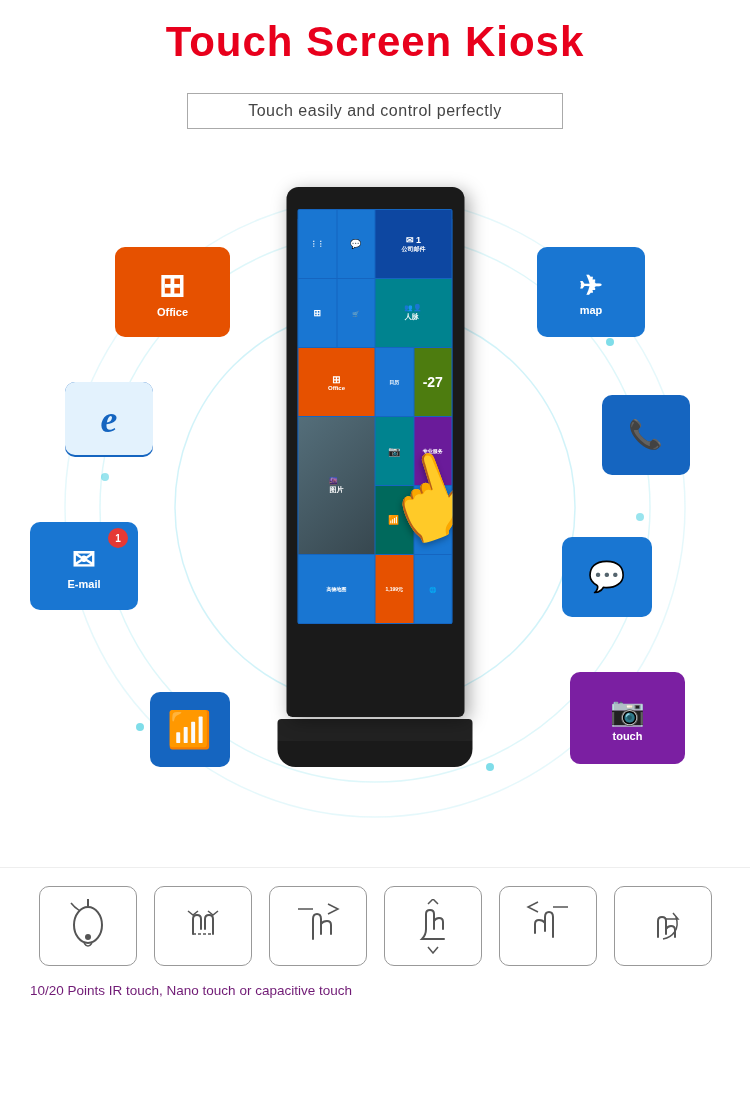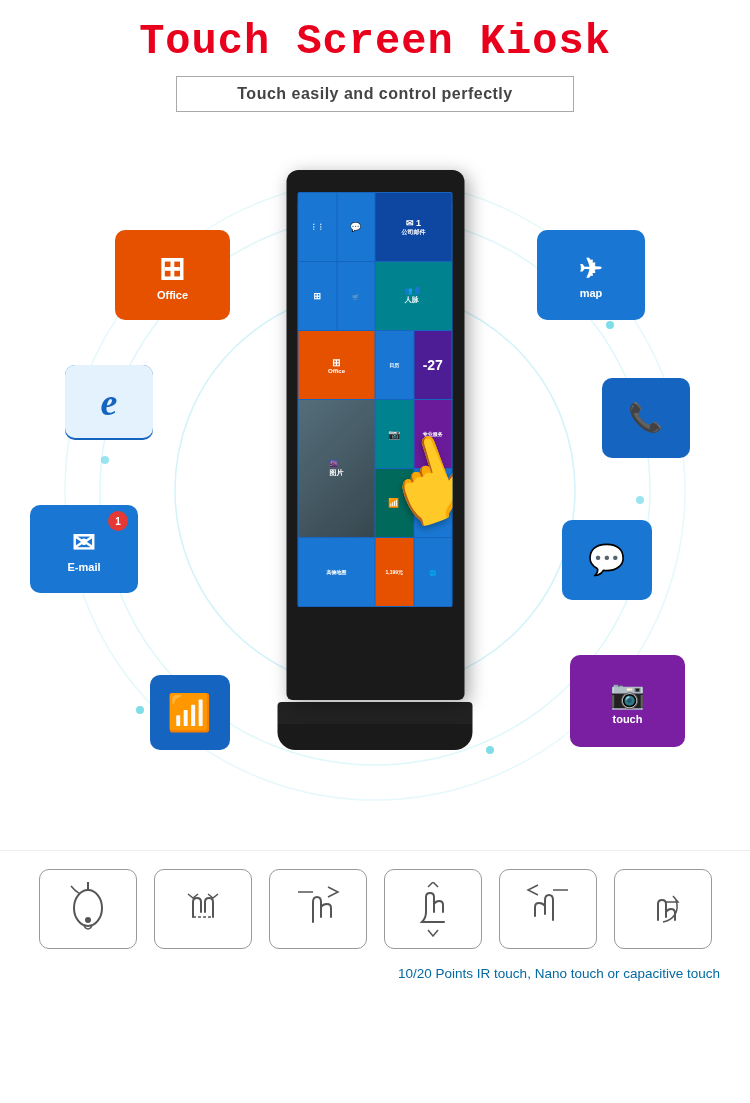--- a/index.html
+++ b/index.html
@@ -15,31 +15,29 @@
     
     .header {
       text-align: center;
       padding: 18px 0 8px 0;
     }
     .main-title {
       font-size: 42px;
       font-weight: bold;
       color: #e8001c;
       letter-spacing: 1px;
-      font-family: Liberation Mono, monospace;
     }
     .subtitle-box {
       display: inline-block;
       border: 1.5px solid #aaa;
       padding: 8px 60px;
-      margin-top: 10px;
+      margin-top: 27px;
       color: #444;
       font-size: 16px;
       letter-spacing: 0.5px;
-      font-weight: bold;
     }
 
     
     .kiosk-section {
       position: relative;
       width: 750px;
       height: 720px;
       margin-top: 10px;
     }
 
@@ -113,21 +111,21 @@
       position: relative;
       overflow: hidden;
     }
     .t-blue { background: #1976d2; }
     .t-darkblue { background: #0d47a1; }
     .t-orange { background: #e65100; }
     .t-purple { background: #6a1b9a; }
     .t-cyan { background: #00838f; }
     .t-photo { background: #546e7a; }
     .t-teal { background: #00695c; }
-    .t-red { background: #4c1d95; }
+    .t-red { background: #4d7c0f; }
     .t-span2 { grid-column: span 2; }
     .t-span2r { grid-row: span 2; }
 
     
     .status-bar {
       position: absolute;
       top: 0;
       left: 0;
       right: 0;
       height: 10px;
@@ -272,23 +270,23 @@
       height: 80px;
       border: 1.5px solid #999;
       border-radius: 10px;
       display: flex;
       align-items: center;
       justify-content: center;
       font-size: 34px;
       color: #555;
     }
     .gesture-text {
-      text-align: right;
+      text-align: left;
       font-size: 13.5px;
-      color: #0369a1;
+      color: #701a75;
       line-height: 1.6;
     }
 
     
     .rings-svg {
       position: absolute;
       top: 0;
       left: 0;
       width: 100%;
       height: 100%;

